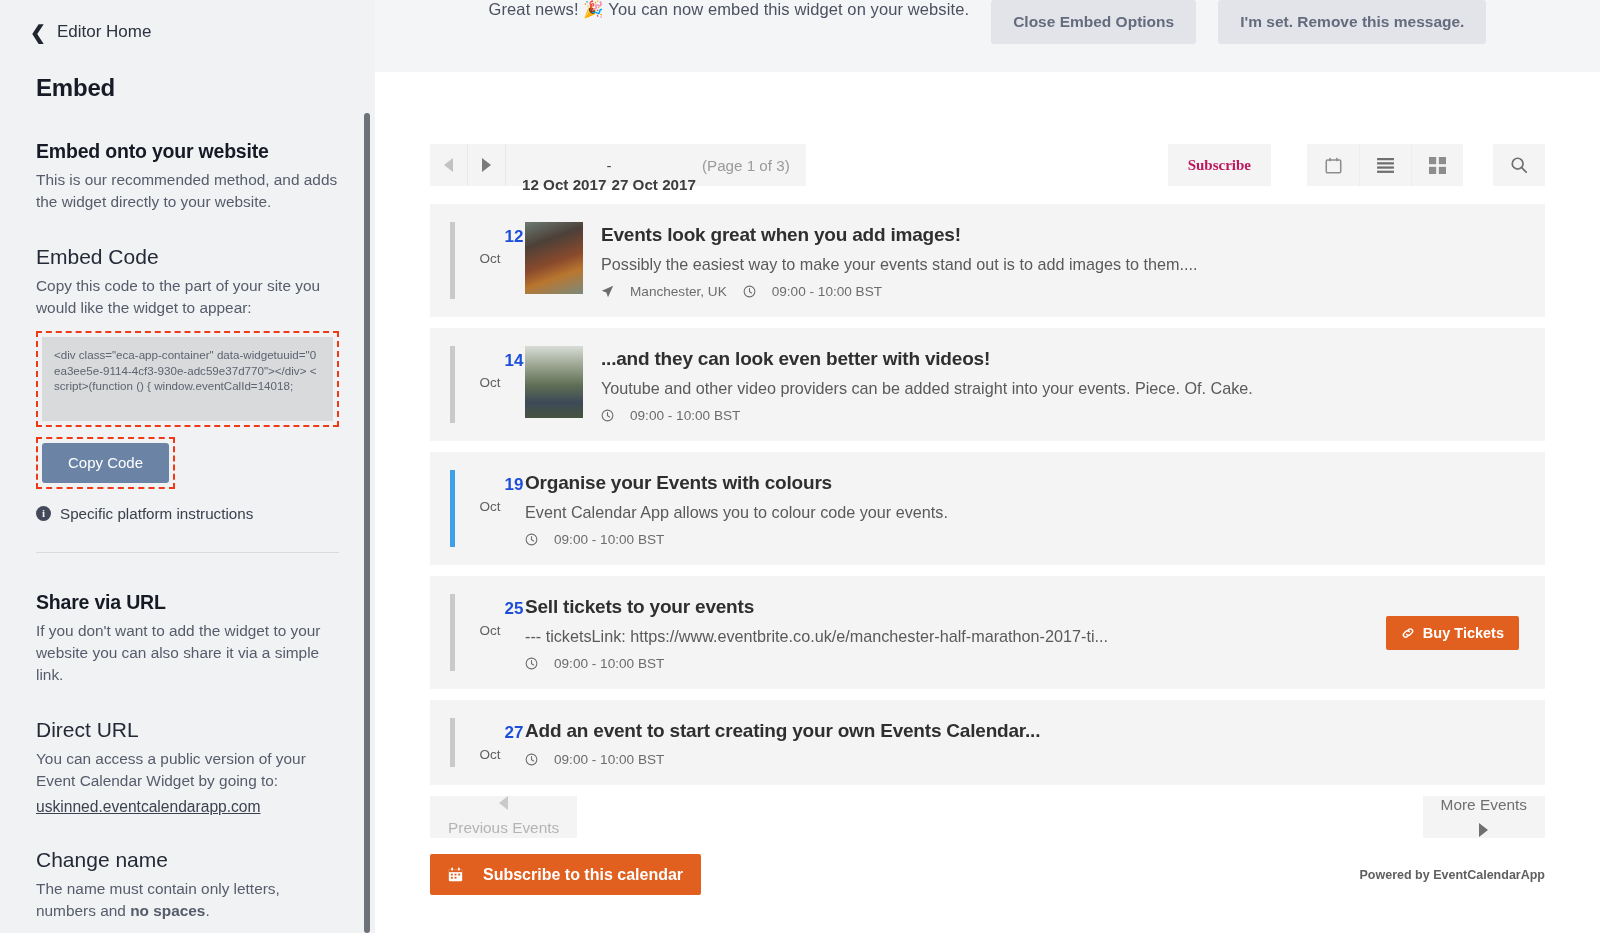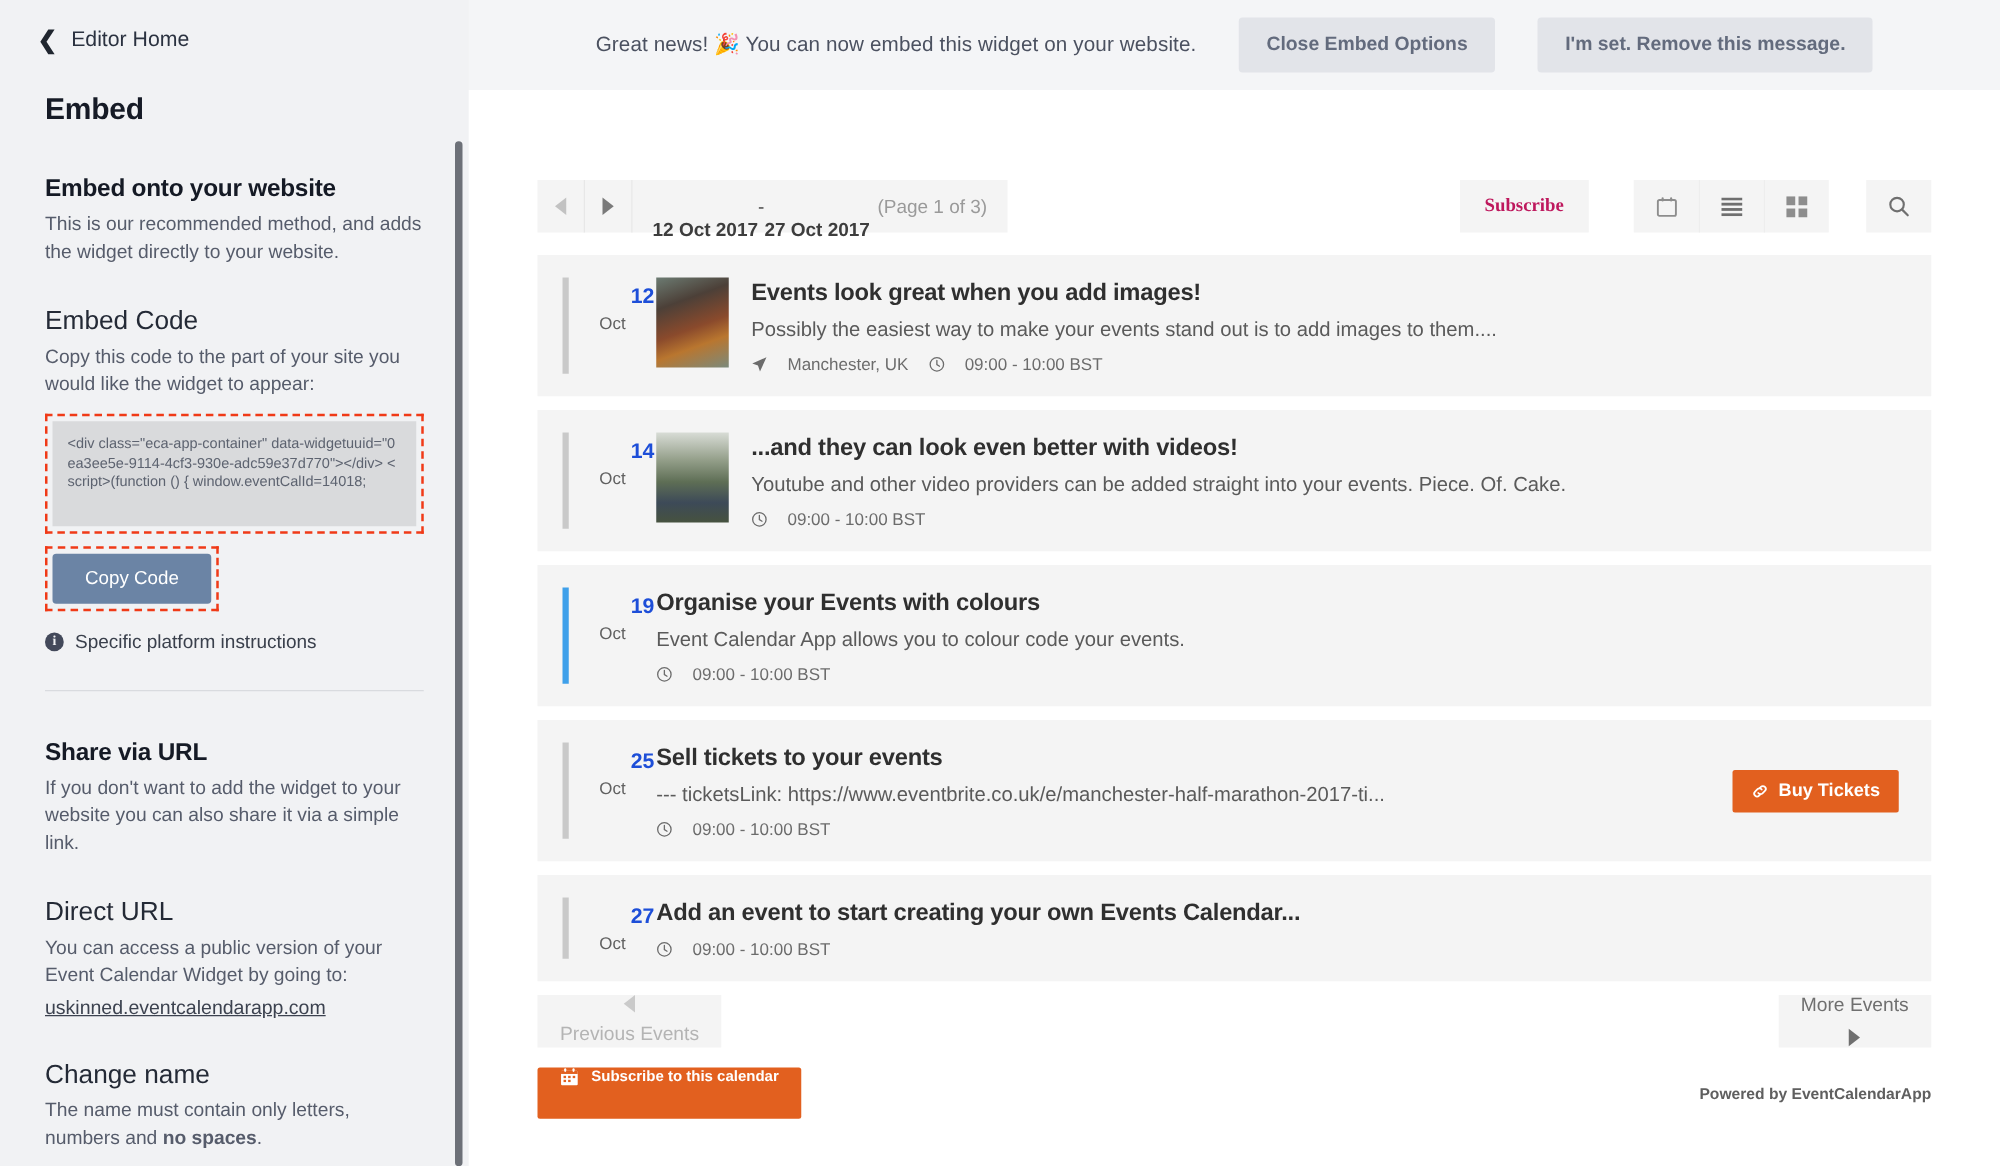--- a/index.html
+++ b/index.html
@@ -10,22 +10,22 @@
     overflow: hidden;
   }
 
   
   .app { position: relative; width: 1600px; height: 933px; background: #f4f5f7; }
 
   
   .topbar {
     position: absolute; left: 375px; top: 0; right: 0; height: 72px;
     background: #f4f5f7;
-    display: flex; align-items: center; justify-content: center;
-    gap: 12px;
+    display: flex; justify-content: center;
+    gap: 0px;
   }
   .banner-text {
     font-size: 16.5px; color: #4b5160; letter-spacing: .1px;
     margin-right: 22px; white-space: nowrap;
   }
   .btn-grey {
     background: #e2e4e9; color: #636b7d;
     border: none; border-radius: 3px;
     font-family: "Liberation Sans", sans-serif;
     font-size: 15.5px; font-weight: 600;
@@ -210,24 +210,24 @@
     background: #f4f4f4; border: none; height: 42px; padding: 0 18px;
     display: flex; align-items: center; gap: 9px;
     font-family: "Liberation Sans", sans-serif;
     font-size: 15.4px; cursor: pointer; flex-direction: column;
   }
   .pager.prev { color: #b4b4b4; }
   .pager.next { color: #6f6f6f; margin-left: auto; }
   .foot2 { display: flex; align-items: center; margin-top: 16px; }
   .sub-cal {
     background: #e2601f; color: #fff; border: none; border-radius: 2px;
-    display: flex; gap: 10px;
+    display: flex; align-items: center; gap: 20px;
     height: 41px; padding: 0 18px;
     font-family: "Liberation Sans", sans-serif;
-    font-size: 12px; font-weight: bold; cursor: pointer;
+    font-size: 16px; font-weight: bold; cursor: pointer;
   }
   .powered {
     margin-left: auto; font-size: 12.5px; color: #5f5f5f; font-weight: bold;
   }
 </style>
 </head>
 <body>
 
 <div class="app">
 

